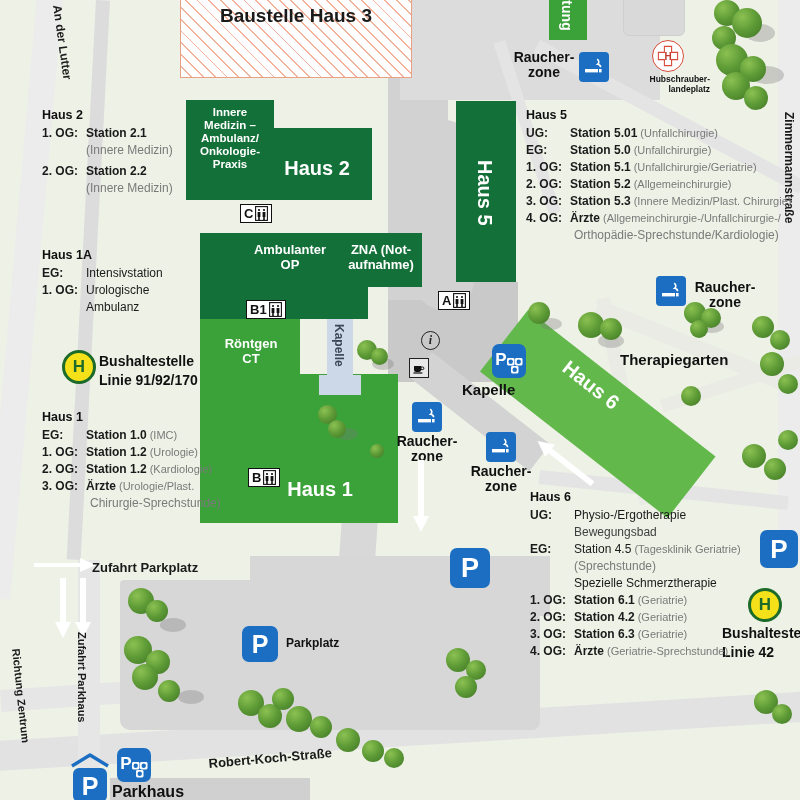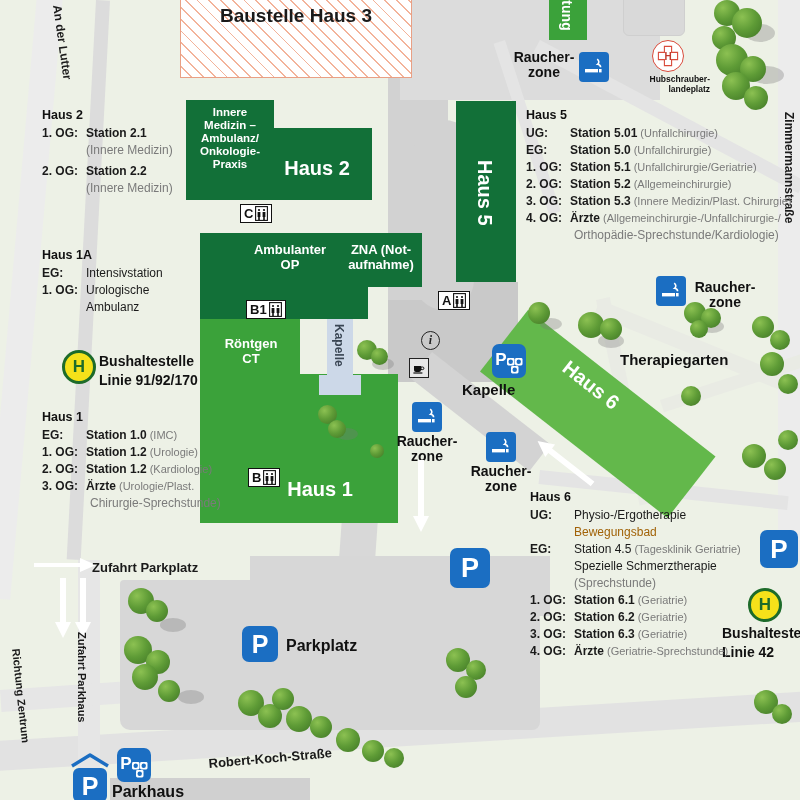--- a/index.html
+++ b/index.html
@@ -196,21 +196,21 @@
 
   <div class="bld bld-grey" style="left:623px;top:-22px;width:62px;height:58px;"></div>
 
   <div class="bld" style="left:528px;top:310px;width:238px;height:78px;background:#63b84b;
               transform:rotate(38deg);transform-origin:left top;"></div>
   <div style="position:absolute;left:572px;top:356px;color:#fff;font-weight:bold;font-size:20px;
               transform:rotate(38deg);transform-origin:left top;white-space:nowrap;">Haus 6</div>
 
   <div class="maplabel" style="left:620px;top:352px;font-size:15px;">Therapiegarten</div>
   <div class="maplabel" style="left:462px;top:382px;font-size:15px;">Kapelle</div>
-  <div class="maplabel" style="left:286px;top:637px;font-size:16px;">Parkplatz</div>
+  <div class="maplabel" style="left:286px;top:637px;font-size:12px;">Parkplatz</div>
   <div class="maplabel" style="left:112px;top:783px;font-size:16px;">Parkhaus</div>
 
   <div class="ico elev" style="left:240px;top:204px;">
     <span class="ltr">C</span>
     <svg width="13" height="15" viewBox="0 0 13 15">
       <rect x="0.6" y="0.6" width="11.8" height="13.8" fill="none" stroke="#111" stroke-width="1.1"></rect>
       <circle cx="4" cy="4" r="1.1" fill="#111"></circle>
         <circle cx="9" cy="4" r="1.1" fill="#111"></circle>
       <path d="M2.6 6h2.8v5h-2.8z M7.6 6h2.8v5h-2.8z" fill="#111"></path>
       <path d="M3.2 11h1.6v3h-1.6z M8.2 11h1.6v3h-1.6z" fill="#111"></path>
@@ -528,36 +528,36 @@
     </div>
     <div class="cont" style="margin-left:48px;">Orthopädie-Sprechstunde/Kardiologie)</div>
   </div>
 
   <div class="txtblock" style="left:530px;top:490px;width:250px;">
     <div class="hdr">Haus 6</div>
     <div class="row">
       <span class="fl">UG:</span>
       <span class="nm" style="font-weight:normal;">Physio-/Ergotherapie</span>
     </div>
-    <div class="cont b" style="margin-left:44px;font-weight:normal;color:#a16207;">Bewegungsbad</div>
+    <div class="cont b" style="margin-left:44px;font-weight:normal;color:#404040;">Bewegungsbad</div>
     <div class="row">
       <span class="fl">EG:</span>
       <span class="nm" style="font-weight:normal;">Station 4.5</span>
       <span class="dep">(Tagesklinik Geriatrie)</span>
     </div>
+    <div class="cont" style="margin-left:44px;">(Sprechstunde)</div>
     <div class="cont b" style="margin-left:44px;font-weight:normal;color:#1a1a1a;">Spezielle Schmerztherapie</div>
-    <div class="cont" style="margin-left:44px;">(Sprechstunde)</div>
     <div class="row">
       <span class="fl">1. OG:</span>
       <span class="nm">Station 6.1</span>
       <span class="dep">(Geriatrie)</span>
     </div>
     <div class="row">
       <span class="fl">2. OG:</span>
-      <span class="nm">Station 6.2</span>
+      <span class="nm">Station 4.2</span>
       <span class="dep">(Geriatrie)</span>
     </div>
     <div class="row">
       <span class="fl">3. OG:</span>
       <span class="nm">Station 6.3</span>
       <span class="dep">(Geriatrie)</span>
     </div>
     <div class="row">
       <span class="fl">4. OG:</span>
       <span class="nm">Ärzte</span>

